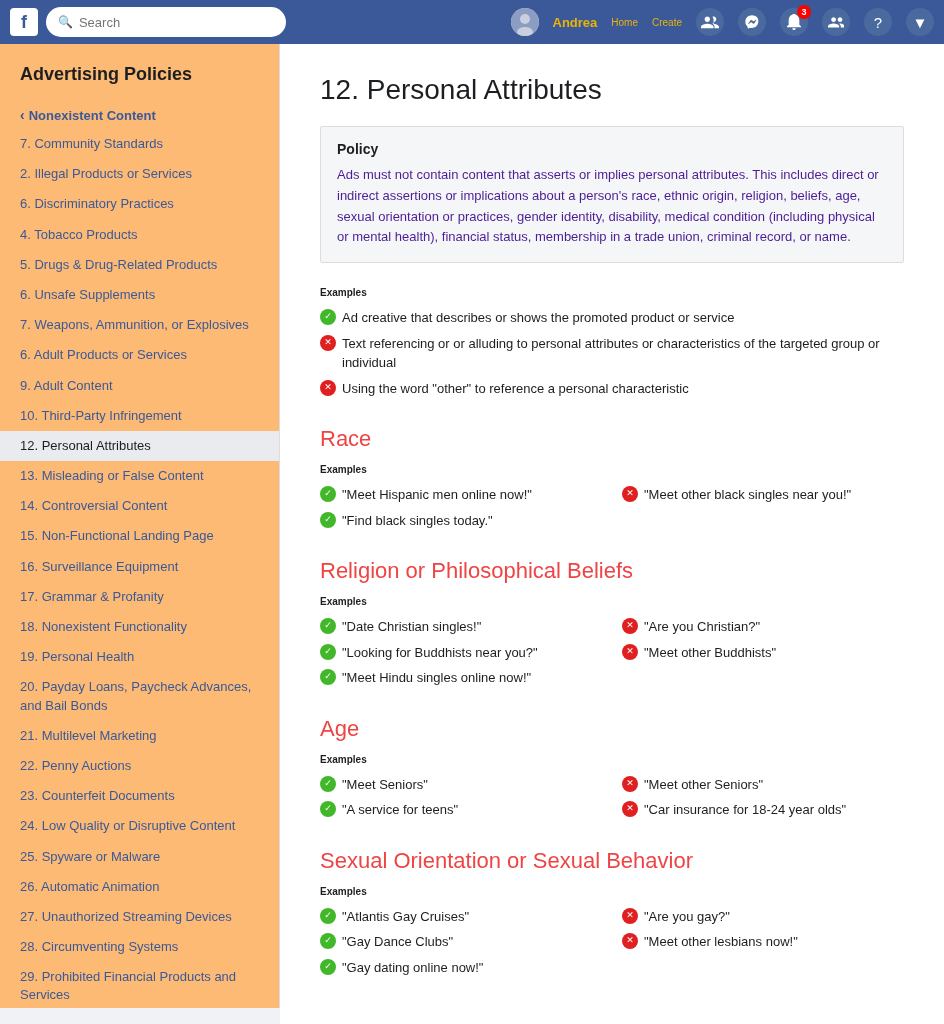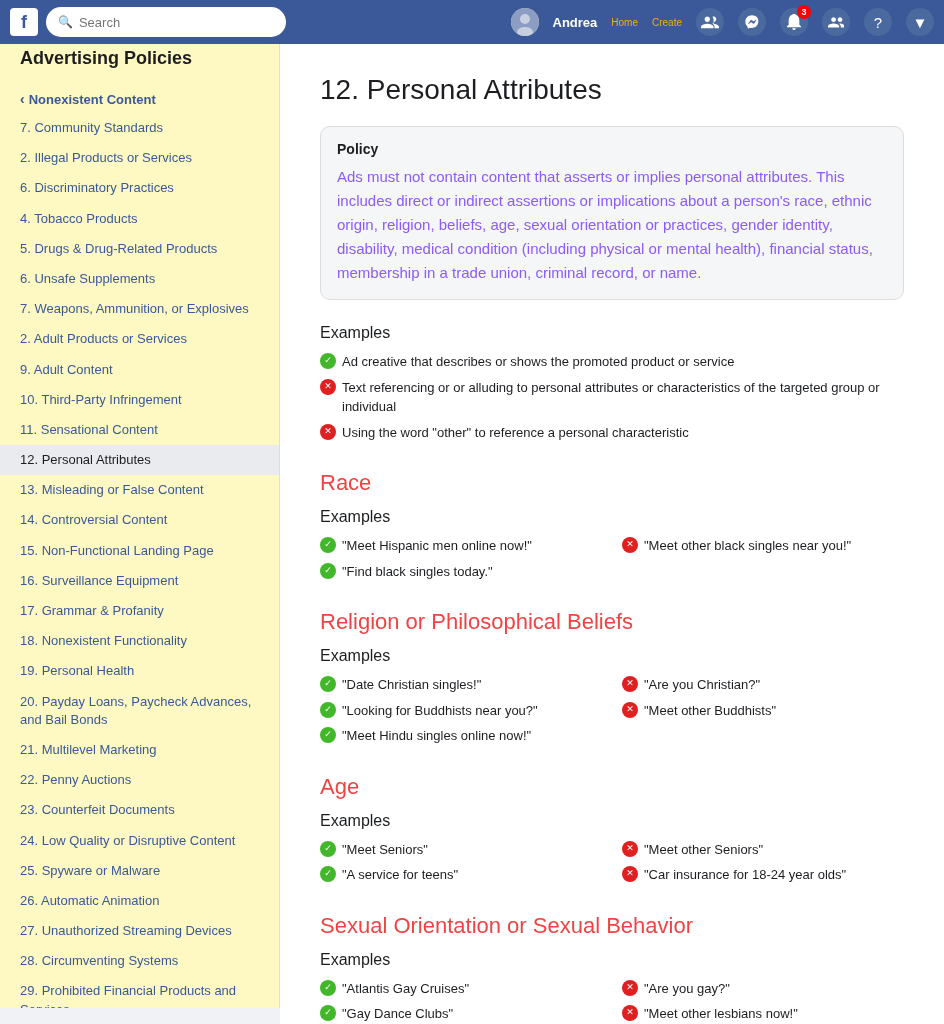--- a/index.html
+++ b/index.html
@@ -44,21 +44,21 @@
       margin-left: auto;
       display: flex;
       align-items: center;
       gap: 14px;
       color: white;
     }
     .topnav-avatar {
       width: 28px; height: 28px; border-radius: 50%; background: #ccc;
       overflow: hidden; display: flex; align-items: center; justify-content: center;
     }
-    .topnav-username { font-size: 13px; font-weight: 600; color: #ffffff; text-align: right; }
+    .topnav-username { font-size: 13px; font-weight: 600; color: #eab308; text-align: right; }
     .topnav-link { font-size: 10px; color: #eab308; cursor: pointer; }
     .topnav-icon {
       width: 28px; height: 28px; border-radius: 50%; background: #4a699e;
       display: flex; align-items: center; justify-content: center; cursor: pointer;
       position: relative; color: white; font-size: 15px;
     }
     .badge {
       position: absolute; top: -3px; right: -3px;
       background: red; color: white; font-size: 9px; font-weight: bold;
       border-radius: 50%; width: 14px; height: 14px;
@@ -69,23 +69,23 @@
     .page-wrapper {
       margin-top: 44px;
       display: flex;
       min-height: calc(100vh - 44px);
     }
 
     
     .sidebar {
       width: 280px;
       min-width: 280px;
-      background: #fef9c3;
+      background: #fdba74;
       border-right: 1px solid #ddd;
-      padding: 4px 0;
+      padding: 20px 0;
       overflow-y: auto;
       position: fixed;
       top: 44px;
       bottom: 16px;
     }
     .sidebar-title {
       font-size: 18px;
       font-weight: 600;
       color: #1c1e21;
       padding: 0 20px 16px 20px;
@@ -127,46 +127,46 @@
     .page-title {
       font-size: 28px;
       font-weight: 300;
       color: #1c1e21;
       margin-bottom: 20px;
     }
 
     .policy-box {
       background: #f5f6f7;
       border: 1px solid #ddd;
-      border-radius: 10px;
+      border-radius: 2px;
       padding: 14px 16px;
       margin-bottom: 24px;
     }
     .policy-label {
       font-weight: 700;
       font-size: 14px;
       color: #1c1e21;
       margin-bottom: 8px;
     }
     .policy-text {
-      font-size: 15px;
-      color: #8b5cf6;
+      font-size: 13px;
+      color: #4c1d95;
       line-height: 1.6;
     }
 
     .section-title {
       font-size: 22px;
       font-weight: 300;
       color: #ef4444;
       margin: 28px 0 12px 0;
     }
 
     .examples-label {
-      font-weight: 400;
-      font-size: 16px;
+      font-weight: 700;
+      font-size: 10px;
       color: #1c1e21;
       margin-bottom: 10px;
     }
 
     .examples-grid {
       display: grid;
       grid-template-columns: 1fr 1fr;
       gap: 6px 20px;
       margin-bottom: 16px;
     }
@@ -248,24 +248,23 @@
     <div class="sidebar-title">Advertising Policies</div>
     <div class="sidebar-section-header">Nonexistent Content</div>
     <div id="sidebar-items-container">
         <div class="sidebar-item">7. Community Standards</div>
         <div class="sidebar-item">2. Illegal Products or Services</div>
         <div class="sidebar-item">6. Discriminatory Practices</div>
         <div class="sidebar-item">4. Tobacco Products</div>
         <div class="sidebar-item">5. Drugs &amp; Drug-Related Products</div>
         <div class="sidebar-item">6. Unsafe Supplements</div>
         <div class="sidebar-item">7. Weapons, Ammunition, or Explosives</div>
-        <div class="sidebar-item">2. Adult Products or Services</div>
+        <div class="sidebar-item">6. Adult Products or Services</div>
         <div class="sidebar-item">9. Adult Content</div>
         <div class="sidebar-item">10. Third-Party Infringement</div>
-        <div class="sidebar-item">11. Sensational Content</div>
         <div class="sidebar-item active">12. Personal Attributes</div>
         <div class="sidebar-item">13. Misleading or False Content</div>
         <div class="sidebar-item">14. Controversial Content</div>
         <div class="sidebar-item">15. Non-Functional Landing Page</div>
         <div class="sidebar-item">16. Surveillance Equipment</div>
         <div class="sidebar-item">17. Grammar &amp; Profanity</div>
         <div class="sidebar-item">18. Nonexistent Functionality</div>
         <div class="sidebar-item">19. Personal Health</div>
         <div class="sidebar-item">20. Payday Loans, Paycheck Advances, and Bail Bonds</div>
         <div class="sidebar-item">21. Multilevel Marketing</div>

